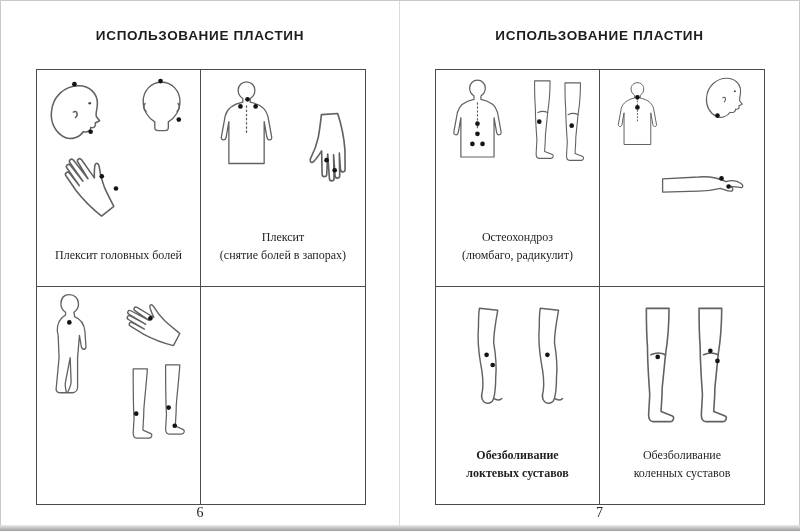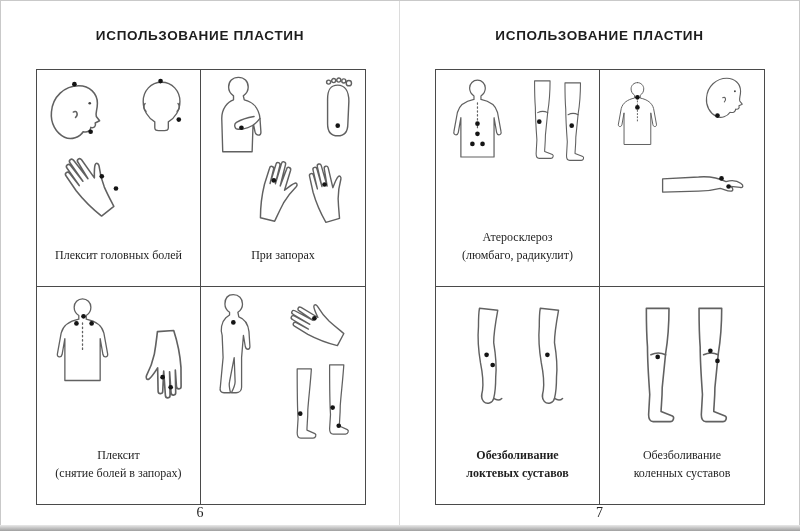--- a/index.html
+++ b/index.html
@@ -99,37 +99,20 @@
               <circle cx="47" cy="58" r="2.3"></circle>
             <circle cx="116" cy="8" r="2.3"></circle>
               <circle cx="134" cy="46" r="2.3"></circle>
             <circle cx="58" cy="102" r="2.3"></circle>
               <circle cx="72" cy="114" r="2.3"></circle>
           </g>
         </svg>
         <div class="caption">Плексит головных болей</div>
       </div>
 
-      <div class="cell">
-        <svg class="illus" viewBox="0 0 150 150">
-          <g class="sketch">
-            <use href="#sym-torso-arm" width="58" height="78" transform="translate(2,2)"></use>
-            <use href="#sym-foot" width="30" height="60" transform="translate(114,4)"></use>
-            <use href="#sym-hand" width="42" height="64" transform="translate(48,84) rotate(14 21 32)"></use>
-            <use href="#sym-hand" width="40" height="62" transform="translate(98,86) rotate(-16 20 31)"></use>
-          </g>
-          <g class="pts">
-            <circle cx="34" cy="54" r="2.3"></circle>
-              <circle cx="129" cy="52" r="2.3"></circle>
-            <circle cx="66" cy="106" r="2.3"></circle>
-              <circle cx="116" cy="110" r="2.3"></circle>
-          </g>
-        </svg>
-        <div class="caption">При запорах</div>
-      </div>
 
       <div class="cell">
         <svg class="illus" viewBox="0 0 150 150">
           <g class="sketch">
             <use href="#sym-figure-back" width="66" height="86" transform="translate(6,6)"></use>
             <use href="#sym-hand" width="46" height="72" transform="translate(98,38) rotate(176 23 36)"></use>
           </g>
           <g class="pts">
             <circle cx="40" cy="26" r="2.3"></circle>
               <circle cx="48" cy="33" r="2.3"></circle>
@@ -177,21 +160,21 @@
           </g>
           <g class="pts">
             <circle cx="35" cy="50" r="2.3"></circle>
               <circle cx="35" cy="60" r="2.3"></circle>
             <circle cx="30" cy="70" r="2.3"></circle>
               <circle cx="40" cy="70" r="2.3"></circle>
             <circle cx="96" cy="48" r="2.3"></circle>
               <circle cx="128" cy="52" r="2.3"></circle>
           </g>
         </svg>
-        <div class="caption">Атеросклероз
+        <div class="caption">Остеохондроз
 (люмбаго, радикулит)</div>
       </div>
 
       <div class="cell">
         <svg class="illus" viewBox="0 0 150 150">
           <g class="sketch">
             <use href="#sym-figure-back" width="50" height="64" transform="translate(6,8)"></use>
             <use href="#sym-head-profile" width="40" height="44" transform="translate(96,2)"></use>
             <use href="#sym-arm" width="84" height="26" transform="translate(54,98)"></use>
           </g>

